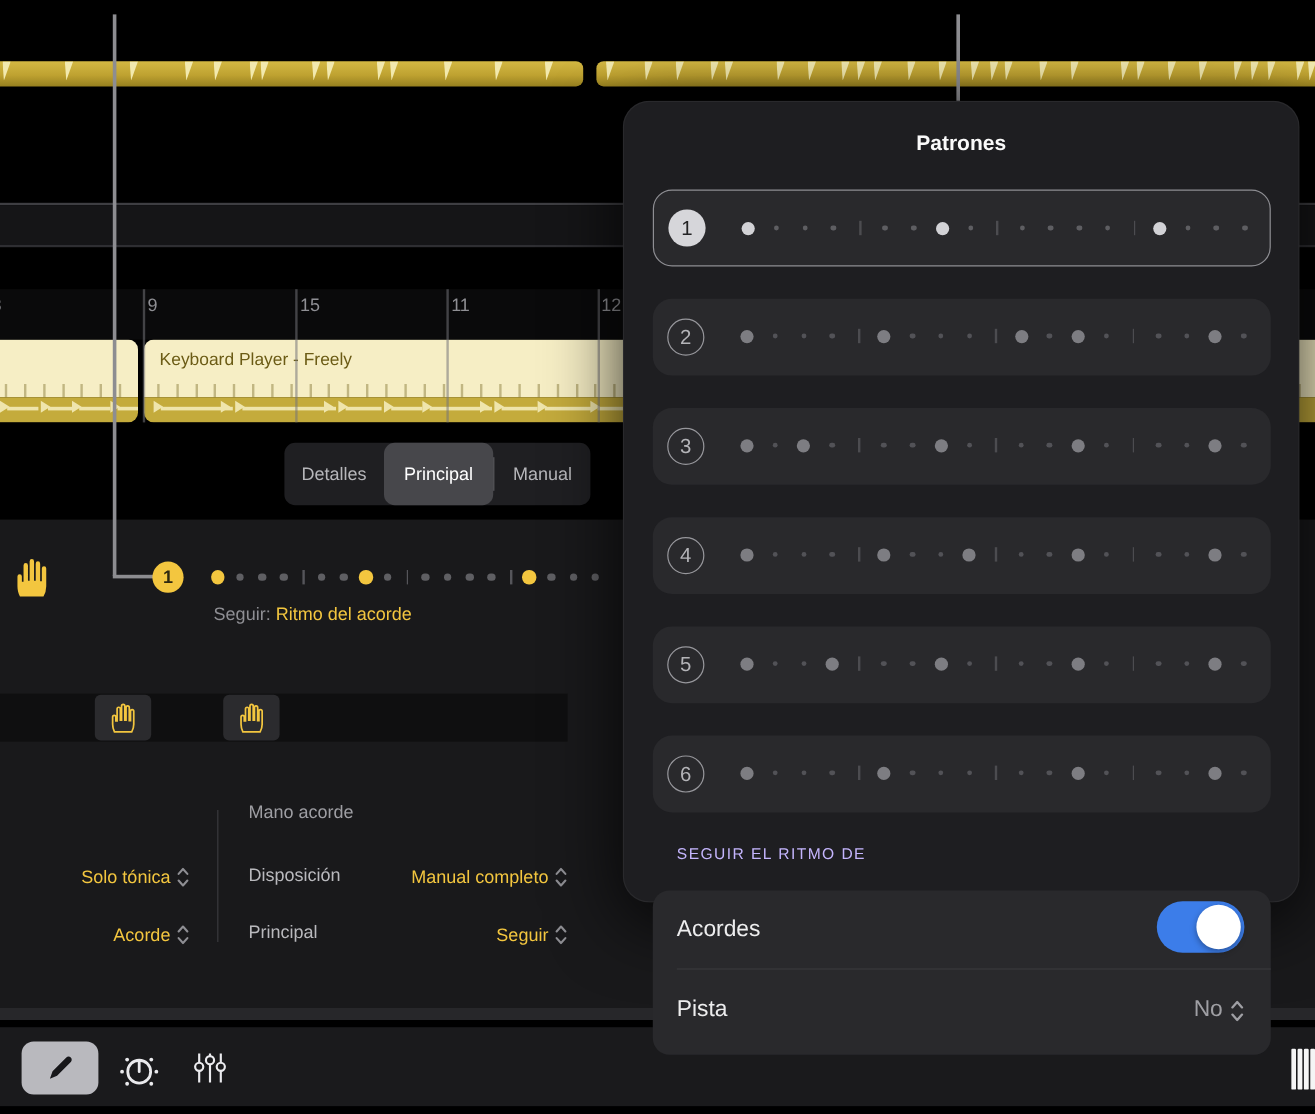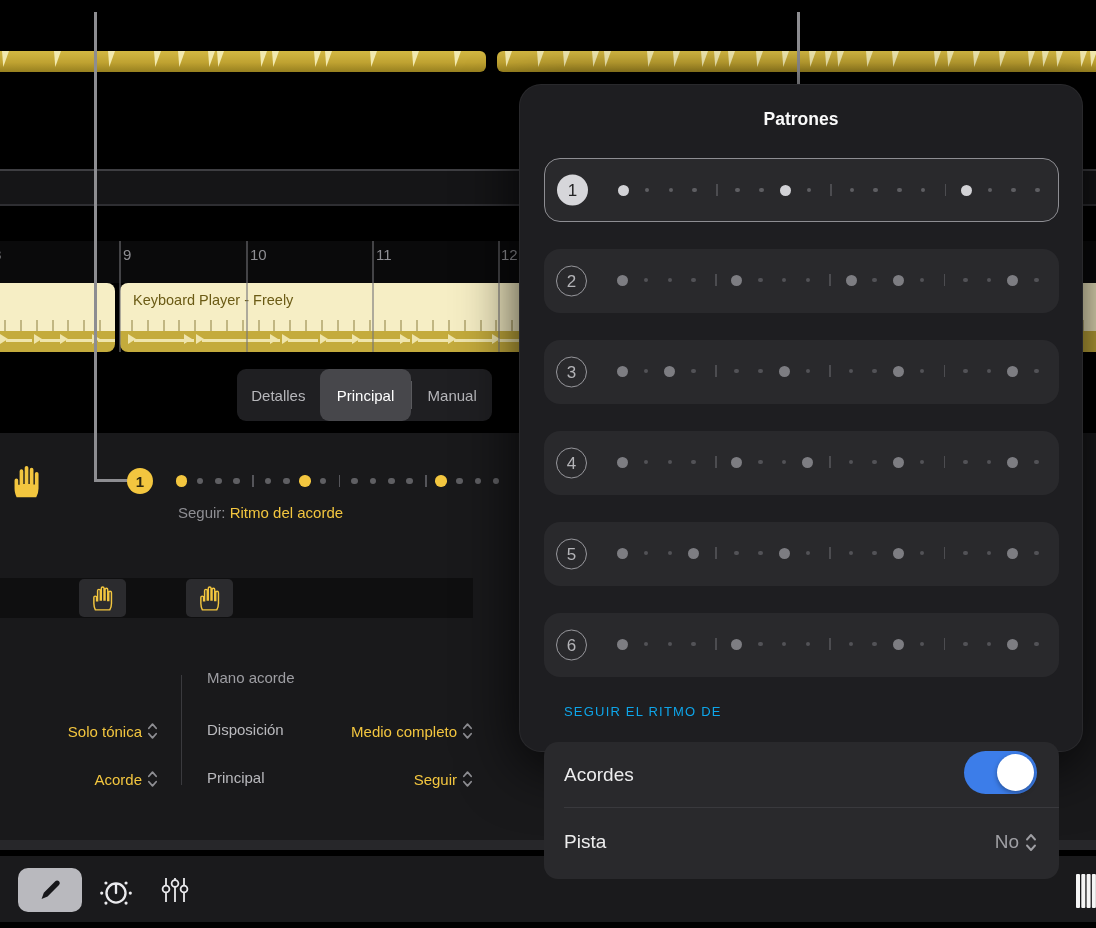--- a/index.html
+++ b/index.html
@@ -48,21 +48,21 @@
   
   .popover{left:519px;top:84px;width:564px;height:668px;background:var(--pop);border-radius:22px;
            box-shadow:0 14px 60px rgba(0,0,0,.8);border:1px solid rgba(255,255,255,.05);}
   .pop-title{left:0;top:24px;width:100%;text-align:center;font-size:17.5px;font-weight:bold;color:#fafafa;}
   .prow{left:24px;width:515px;height:64px;background:var(--card);border-radius:16px;}
   .prow.sel{border:1.5px solid var(--selborder);}
   .pbadge{position:absolute;left:12px;top:50%;transform:translateY(-50%);width:31px;height:31px;
           border-radius:50%;font-size:17px;display:flex;align-items:center;justify-content:center;}
   .pbadge.filled{background:#d6d6da;color:#232325;}
   .pbadge.outl{border:1.8px solid #97979c;color:#b4b4b8;}
-  .pheader{left:44px;top:619px;font-size:13px;letter-spacing:1.2px;color:#0ea5e9;}
+  .pheader{left:44px;top:619px;font-size:13px;letter-spacing:1.2px;color:#c4b5fd;}
   .group{left:24px;top:657px;width:515px;height:137px;background:var(--card);border-radius:14px;}
   .g-label{position:absolute;left:20px;font-size:19px;color:#ededee;}
   .g-sep{position:absolute;left:20px;right:0;top:65px;height:1px;background:#39393d;}
   .toggle{position:absolute;right:22px;top:9px;width:73px;height:43px;border-radius:21.5px;
           background:var(--blue);}
   .toggle .knob{position:absolute;right:3px;top:3px;width:37px;height:37px;border-radius:50%;
           background:#fff;box-shadow:0 2px 5px rgba(0,0,0,.35);}
   .g-value{position:absolute;right:22px;font-size:19px;color:#9f9fa4;display:flex;align-items:center;gap:6px;}
   
   .toolbar{left:0;top:856px;width:1096px;height:66px;background:var(--toolbar);}
@@ -121,21 +121,21 @@
       <div class="gmark" style="left: 531px;"></div>
       <div class="gmark" style="left: 545px;"></div>
       <div class="gmark" style="left: 559px;"></div>
       <div class="gmark" style="left: 583px;"></div>
       <div class="gmark" style="left: 593px;"></div>
     </div>
 
   <div class="abs" id="ruler" style="left:0;top:241px;width:1096px;height:42px;background:#0a0a0b;">
       <div style="position: absolute; left: -7px; top: 5px; color: rgb(143, 143, 148); font-size: 15px;">8</div>
       <div style="position: absolute; left: 123px; top: 5px; color: rgb(143, 143, 148); font-size: 15px;">9</div>
-      <div style="position: absolute; left: 250px; top: 5px; color: rgb(143, 143, 148); font-size: 15px;">10</div>
+      <div style="position: absolute; left: 250px; top: 5px; color: rgb(143, 143, 148); font-size: 15px;">15</div>
       <div style="position: absolute; left: 376px; top: 5px; color: rgb(143, 143, 148); font-size: 15px;">11</div>
       <div style="position: absolute; left: 501px; top: 5px; color: rgb(143, 143, 148); font-size: 15px;">12</div>
     </div>
 
   <div class="abs region" style="left:0;width:115px;border-radius:0 8px 8px 0;">
     <div class="cream"></div>
     <div class="goldband"></div>
   <div class="btick" style="left: 4px;"></div>
       <div class="btick" style="left: 19.85px;"></div>
       <div class="btick" style="left: 35.7px;"></div>
@@ -312,21 +312,21 @@
       <div class="abs ctl-value" style="left: 0px; top: 769px; width: 158px; height: 20px;">
         <span>Acorde</span>
         <svg width="11" height="20" viewBox="0 0 12 21">
           <path d="M2 7.5 L6 3 L10 7.5 M2 13.5 L6 18 L10 13.5" fill="none" stroke="#8e8e93" stroke-width="1.9" stroke-linecap="round" stroke-linejoin="round"></path>
         </svg>
       </div>
     </div>
   <div class="abs" id="rightRows">
       <div class="abs ctl-label" style="left: 207px; top: 721px;">Disposición</div>
       <div class="abs ctl-value" style="left: 240px; top: 721px; width: 233px; height: 20px;">
-        <span>Medio completo</span>
+        <span>Manual completo</span>
         <svg width="11" height="20" viewBox="0 0 12 21">
           <path d="M2 7.5 L6 3 L10 7.5 M2 13.5 L6 18 L10 13.5" fill="none" stroke="#8e8e93" stroke-width="1.9" stroke-linecap="round" stroke-linejoin="round"></path>
         </svg>
       </div>
       <div class="abs ctl-label" style="left: 207px; top: 769px;">Principal</div>
       <div class="abs ctl-value" style="left: 240px; top: 769px; width: 233px; height: 20px;">
         <span>Seguir</span>
         <svg width="11" height="20" viewBox="0 0 12 21">
           <path d="M2 7.5 L6 3 L10 7.5 M2 13.5 L6 18 L10 13.5" fill="none" stroke="#8e8e93" stroke-width="1.9" stroke-linecap="round" stroke-linejoin="round"></path>
         </svg>

